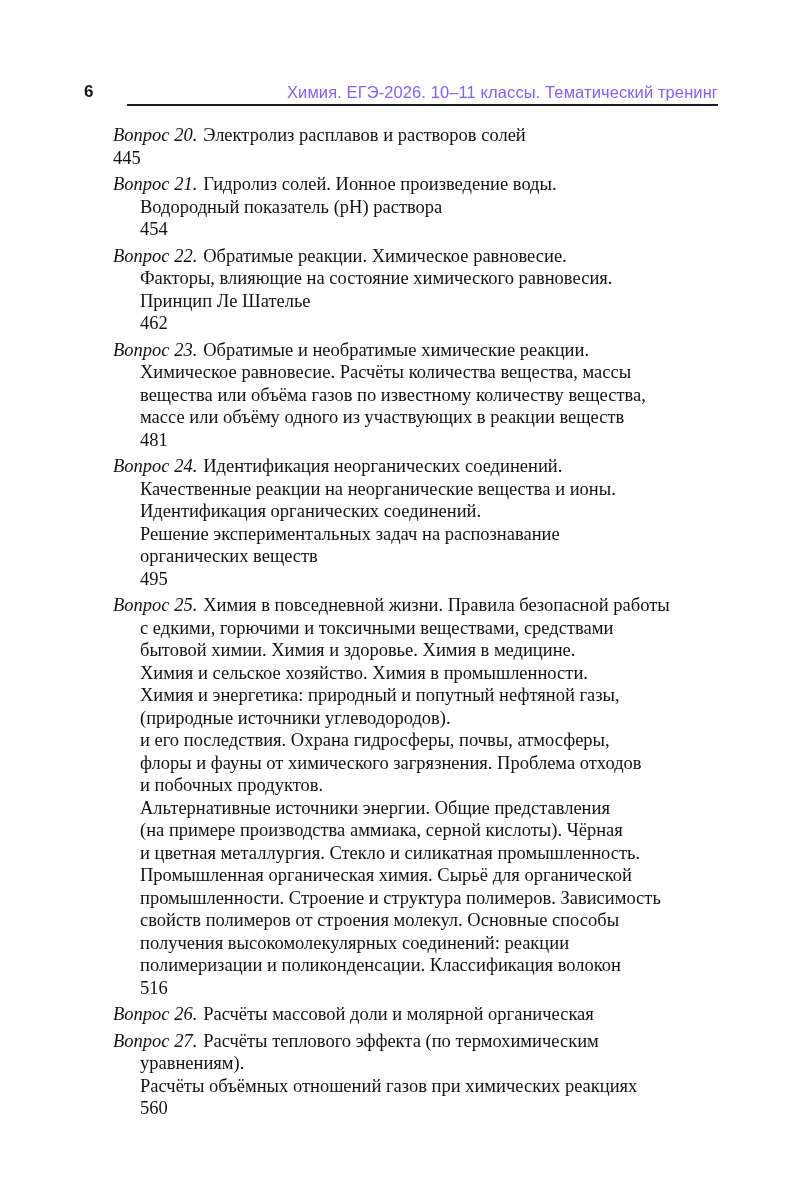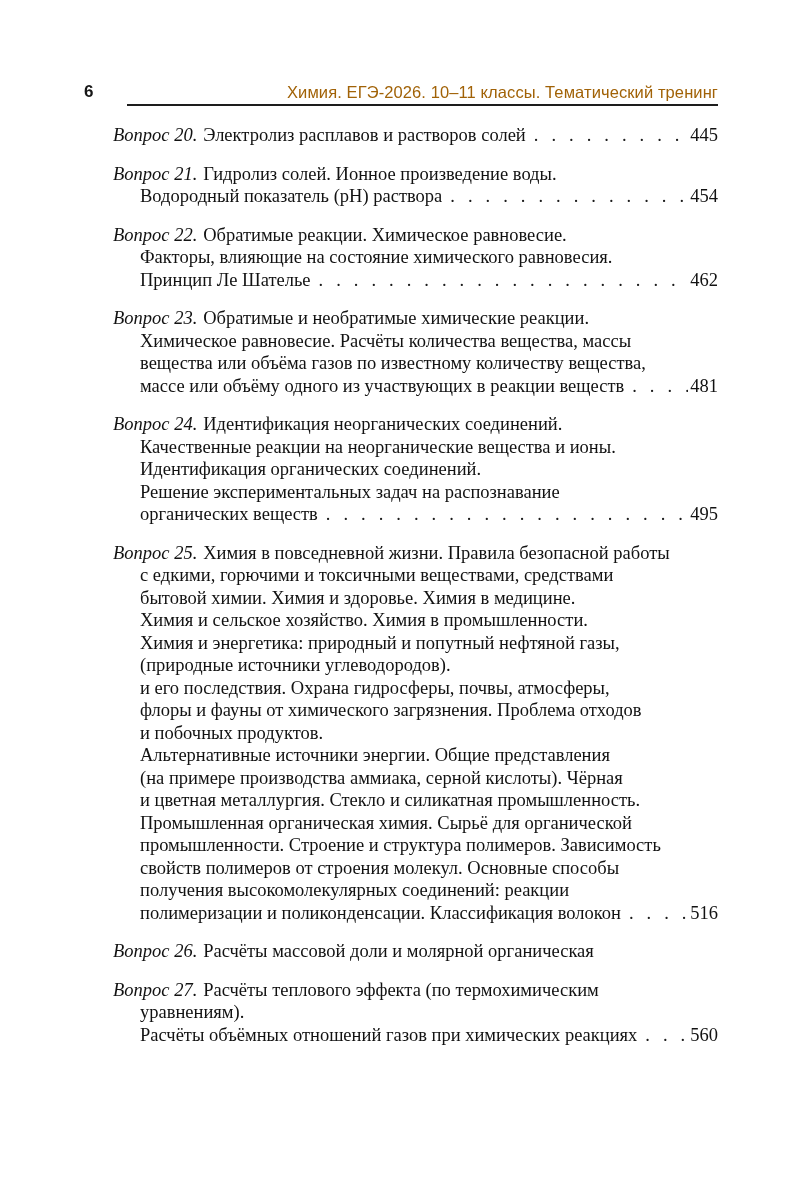--- a/index.html
+++ b/index.html
@@ -28,47 +28,48 @@
   }
   .header-title {
     position: absolute;
     right: 82px;
     top: 84px;
     font-family: "Liberation Sans", sans-serif;
     font-weight: 400;
     font-size: 16.5px;
     line-height: 17px;
     letter-spacing: 0.1px;
-    color: #a16207;
+    color: #8b5cf6;
   }
   .header-rule {
     position: absolute;
     left: 127px;
     right: 82px;
     top: 104px;
     height: 2px;
     background: #1d1d1d;
   }
   
   .toc {
     position: absolute;
     left: 113px;
     right: 82px;
     top: 124px;
     font-family: "Liberation Serif", serif;
     font-size: 18.5px;
     line-height: 22.5px;
     color: #121212;
   }
-  .entry { margin-top: 16px; }
+  .entry { margin-top: 4px; }
   .entry:first-child { margin-top: 0; }
   .line { white-space: nowrap; }
   .line.flexline {
     display: flex;
     align-items: flex-start;
+    flex-direction: column;
   }
   .line.cont { padding-left: 27px; }
   .entry-label {
     font-style: italic;
     margin-right: 0.32em;
   }
   .txt {
     flex: 0 1 auto;
     overflow: hidden;
   }

